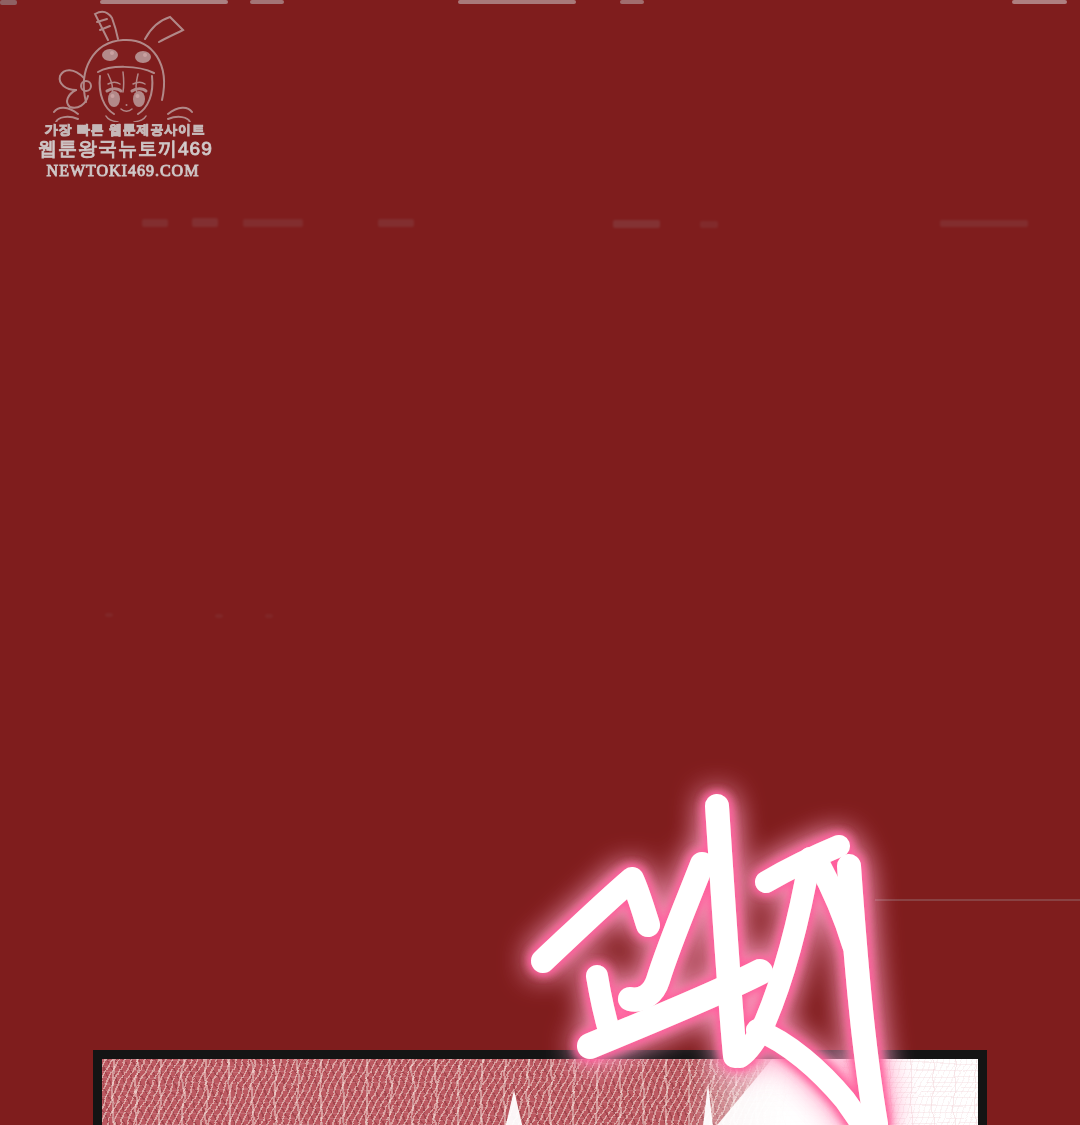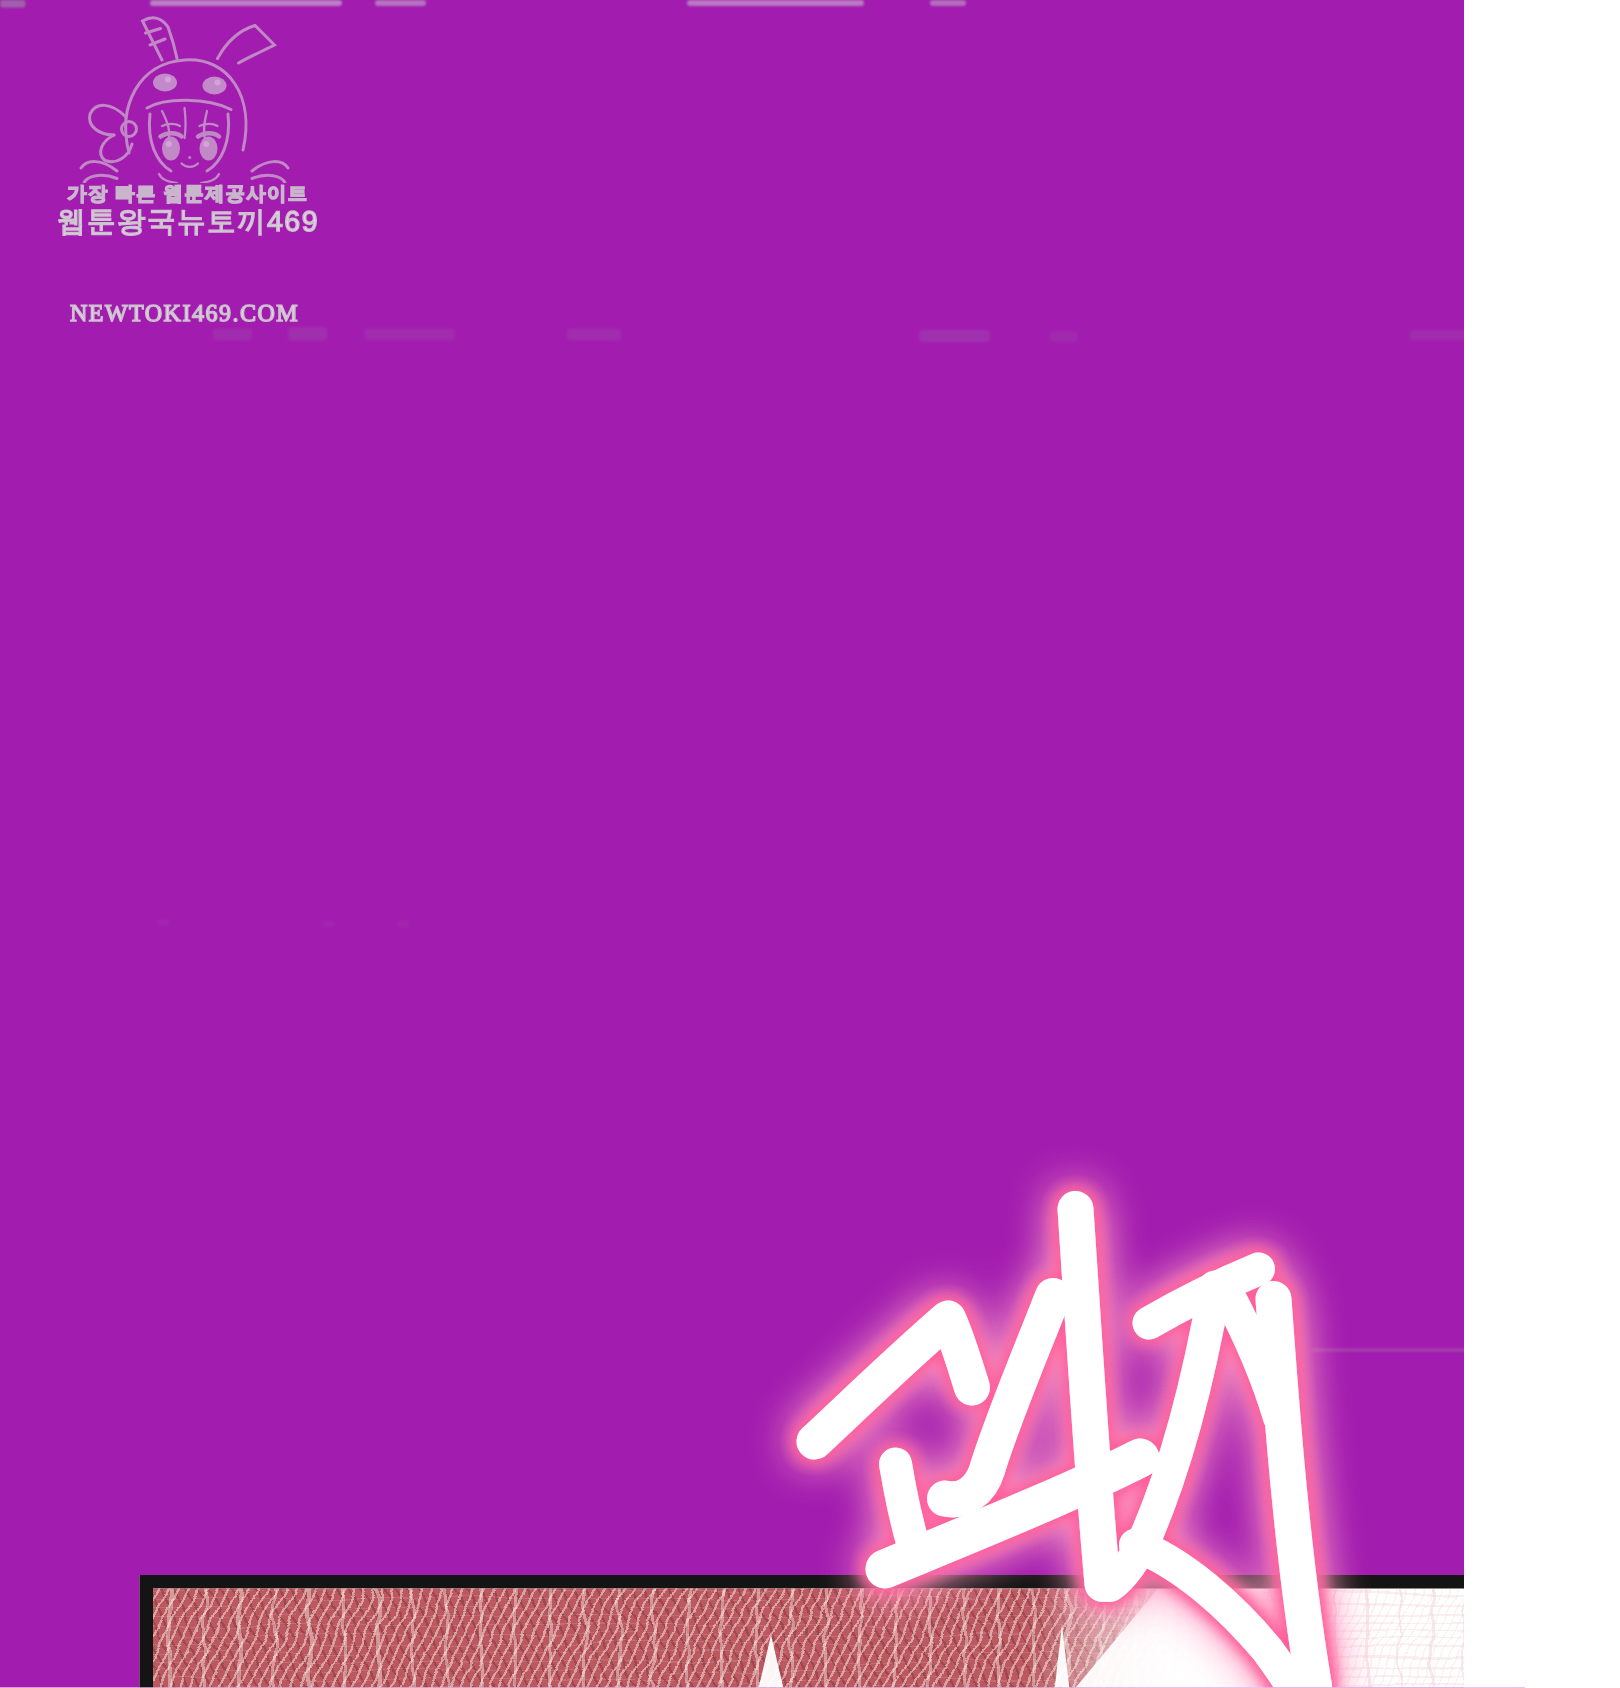--- a/index.html
+++ b/index.html
@@ -1,32 +1,32 @@
 <!DOCTYPE html>
 <html><head>
 <meta charset="utf-8">
 <style>
   html,body{margin:0;padding:0;background:#ffffff;}
-  .page{position:relative;width:976px;height:1125px;background:#a21caf;overflow:hidden;
+  .page{position:relative;width:1080px;height:1125px;background:#7f1d1d;overflow:hidden;
         font-family:"Liberation Sans",sans-serif;}
 
   
   .smudge{position:absolute;border-radius:2px;filter:blur(1.2px);}
   .topcut .smudge{filter:blur(.7px);}
 
   
   .watermark{position:absolute;left:38px;top:10px;width:170px;text-align:center;
              color:#ededed;-webkit-text-stroke:1px #d2d2d2;user-select:none;}
   .wm-mascot{display:block;margin:0 auto;opacity:.58;}
   .wm-line1{font-size:14px;font-weight:bold;letter-spacing:1px;line-height:15px;opacity:.85;
             white-space:nowrap;transform:scale(.92);transform-origin:center;}
   .wm-line2{font-size:19px;font-weight:normal;letter-spacing:1px;line-height:24px;opacity:.9;
             white-space:nowrap;}
   .wm-line3{font-family:"Liberation Serif",serif;font-size:16px;letter-spacing:1px;
-            line-height:20px;opacity:.9;white-space:nowrap;margin-top:39px;}
+            line-height:20px;opacity:.9;white-space:nowrap;}
 
   
   .panel{position:absolute;left:93px;top:1050px;width:894px;height:95px;
          border:9px solid #141414;box-sizing:border-box;background:#ffffff;z-index:3;}
   .panel-clip{position:absolute;inset:0;overflow:hidden;}
   .weave-faint{position:absolute;left:-10px;top:-10px;right:-10px;bottom:-12px;opacity:.30;
     background-image:
       repeating-linear-gradient(90deg, rgba(214,120,132,.55) 0 1.5px, rgba(214,120,132,0) 1.5px 21px),
       repeating-linear-gradient(0deg,  rgba(214,120,132,.38) 0 1px,   rgba(214,120,132,0) 1px 6px),
       repeating-linear-gradient(115deg,rgba(214,120,132,.30) 0 1px,   rgba(214,120,132,0) 1px 5px);

